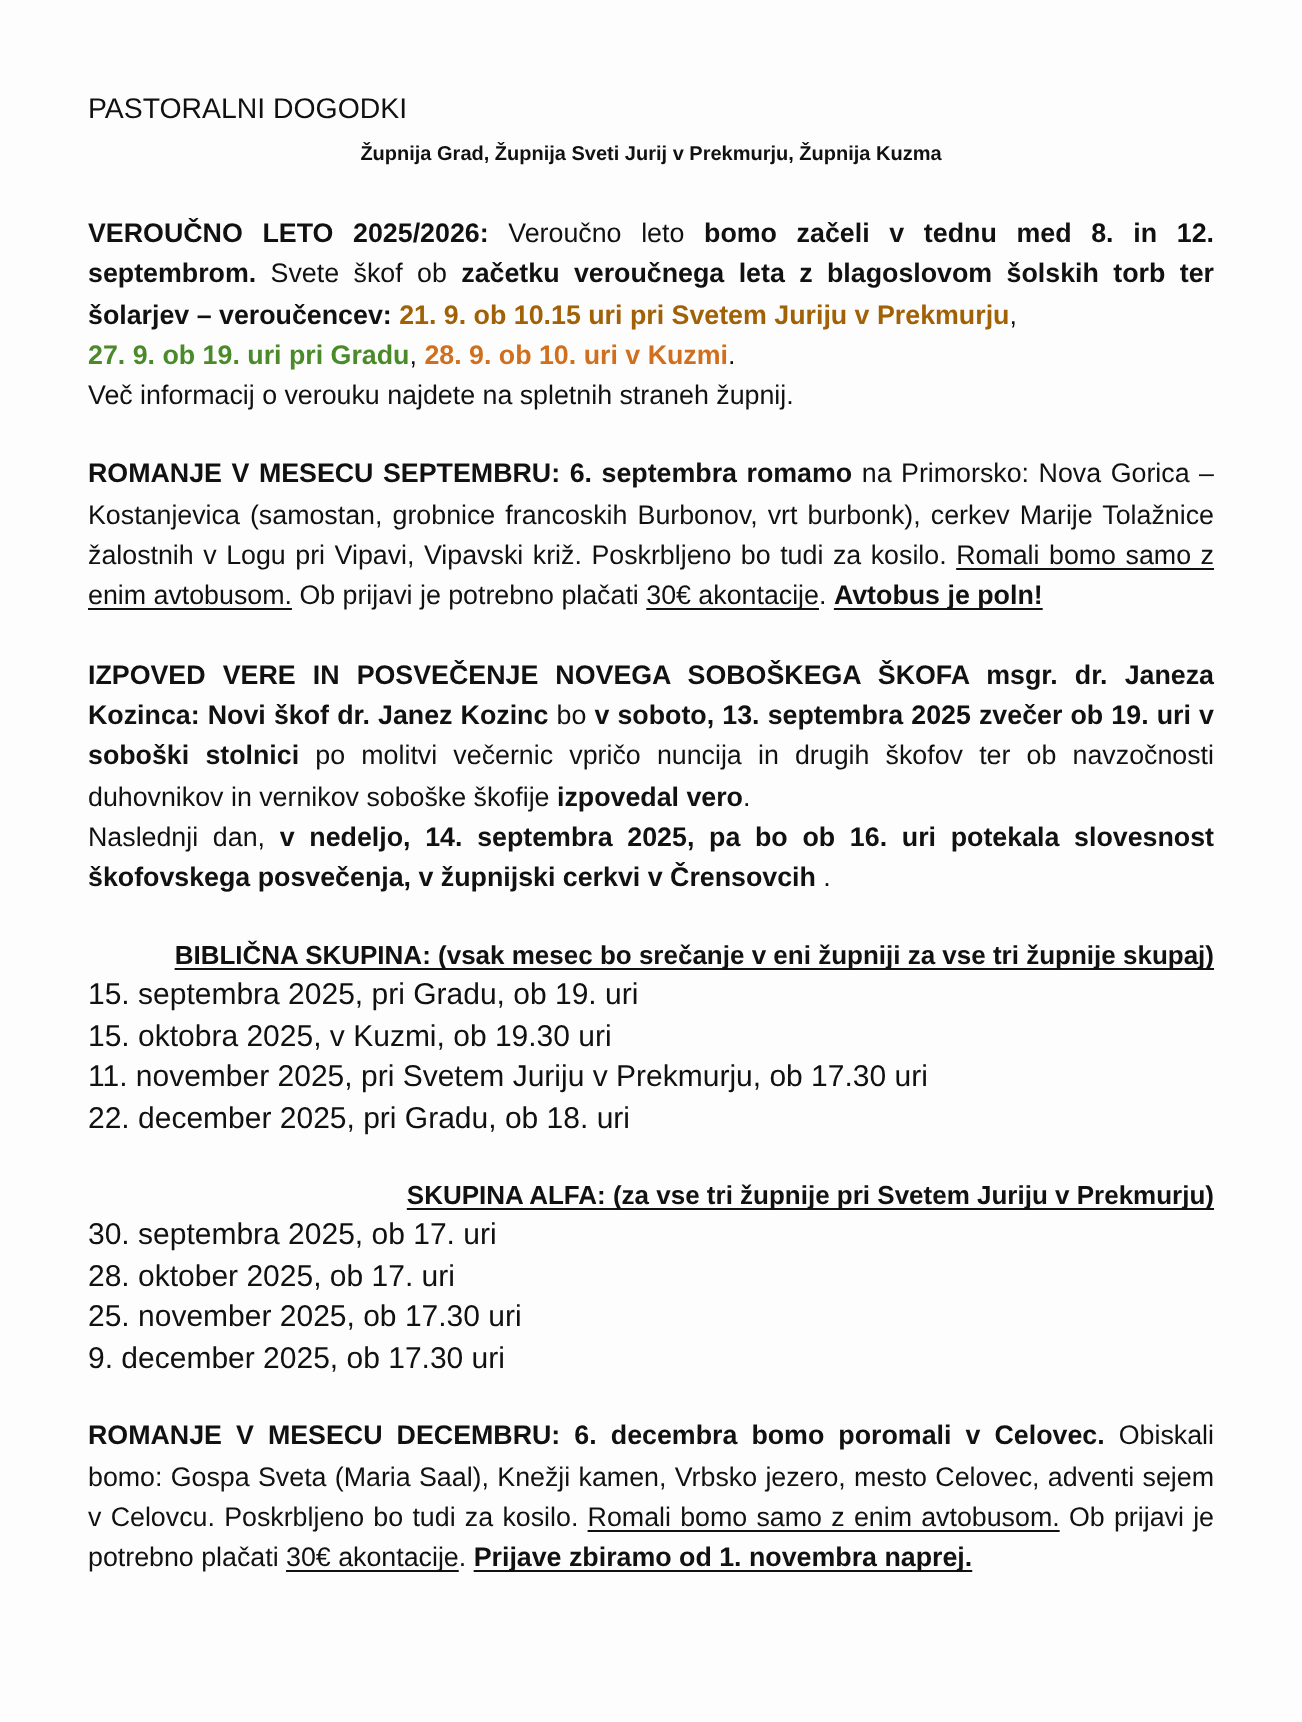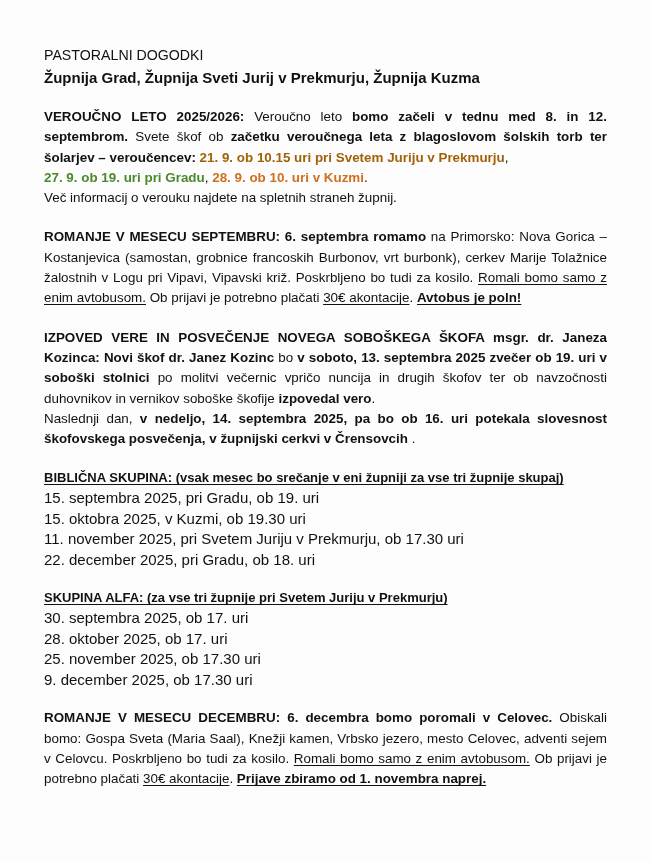--- a/index.html
+++ b/index.html
@@ -1,28 +1,28 @@
 <!DOCTYPE html>
 <html><head>
 <meta charset="utf-8">
 <style>
   html, body { margin: 0; padding: 0; background: #fdfdfd; }
   body { width: 651px; height: 861px; overflow: hidden; position: relative;
          font-family: "Liberation Sans", "DejaVu Sans", sans-serif; color: #111; }
   .page { position: absolute; left: 44px; top: 44px; width: 563px; font-size: 13.4px; line-height: 20.3px; }
   .title { text-align: left; font-weight: normal; font-size: 14.2px; line-height: 22px; margin: 0; }
-  .subtitle { font-weight: bold; font-size: 15px; line-height: 23px; margin: 0 0 18px 0; }
+  .subtitle { text-align: center; font-weight: bold; font-size: 10px; line-height: 23px; margin: 0 0 18px 0; }
   p { margin: 0; text-align: justify; }
   .sec { margin-bottom: 19px; }
   b { font-weight: bold; }
   u { text-decoration: underline; text-underline-offset: 2px; }
   .red { color: #d9141c; font-weight: bold; }
   .green { color: #4a8a2a; font-weight: bold; }
   .orange { color: #d0701e; font-weight: bold; margin-top: 44px; }
-  .list-head { text-align: left; font-weight: bold; text-decoration: underline; text-underline-offset: 2px; margin: 0; line-height: 20px; font-size: 13px; }
+  .list-head { text-align: right; font-weight: bold; text-decoration: underline; text-underline-offset: 2px; margin: 0; line-height: 20px; font-size: 13px; }
   .list { margin: 0 0 18px 0; padding: 0; list-style: none; }
   .list li { line-height: 20.5px; font-size: 15px; }
   .last-line { text-align-last: left; }
 </style>
 </head>
 <body>
 
 <div class="page">
   <p class="title">PASTORALNI DOGODKI</p>
   <p class="subtitle">Župnija Grad, Župnija Sveti Jurij v Prekmurju, Župnija Kuzma</p>

